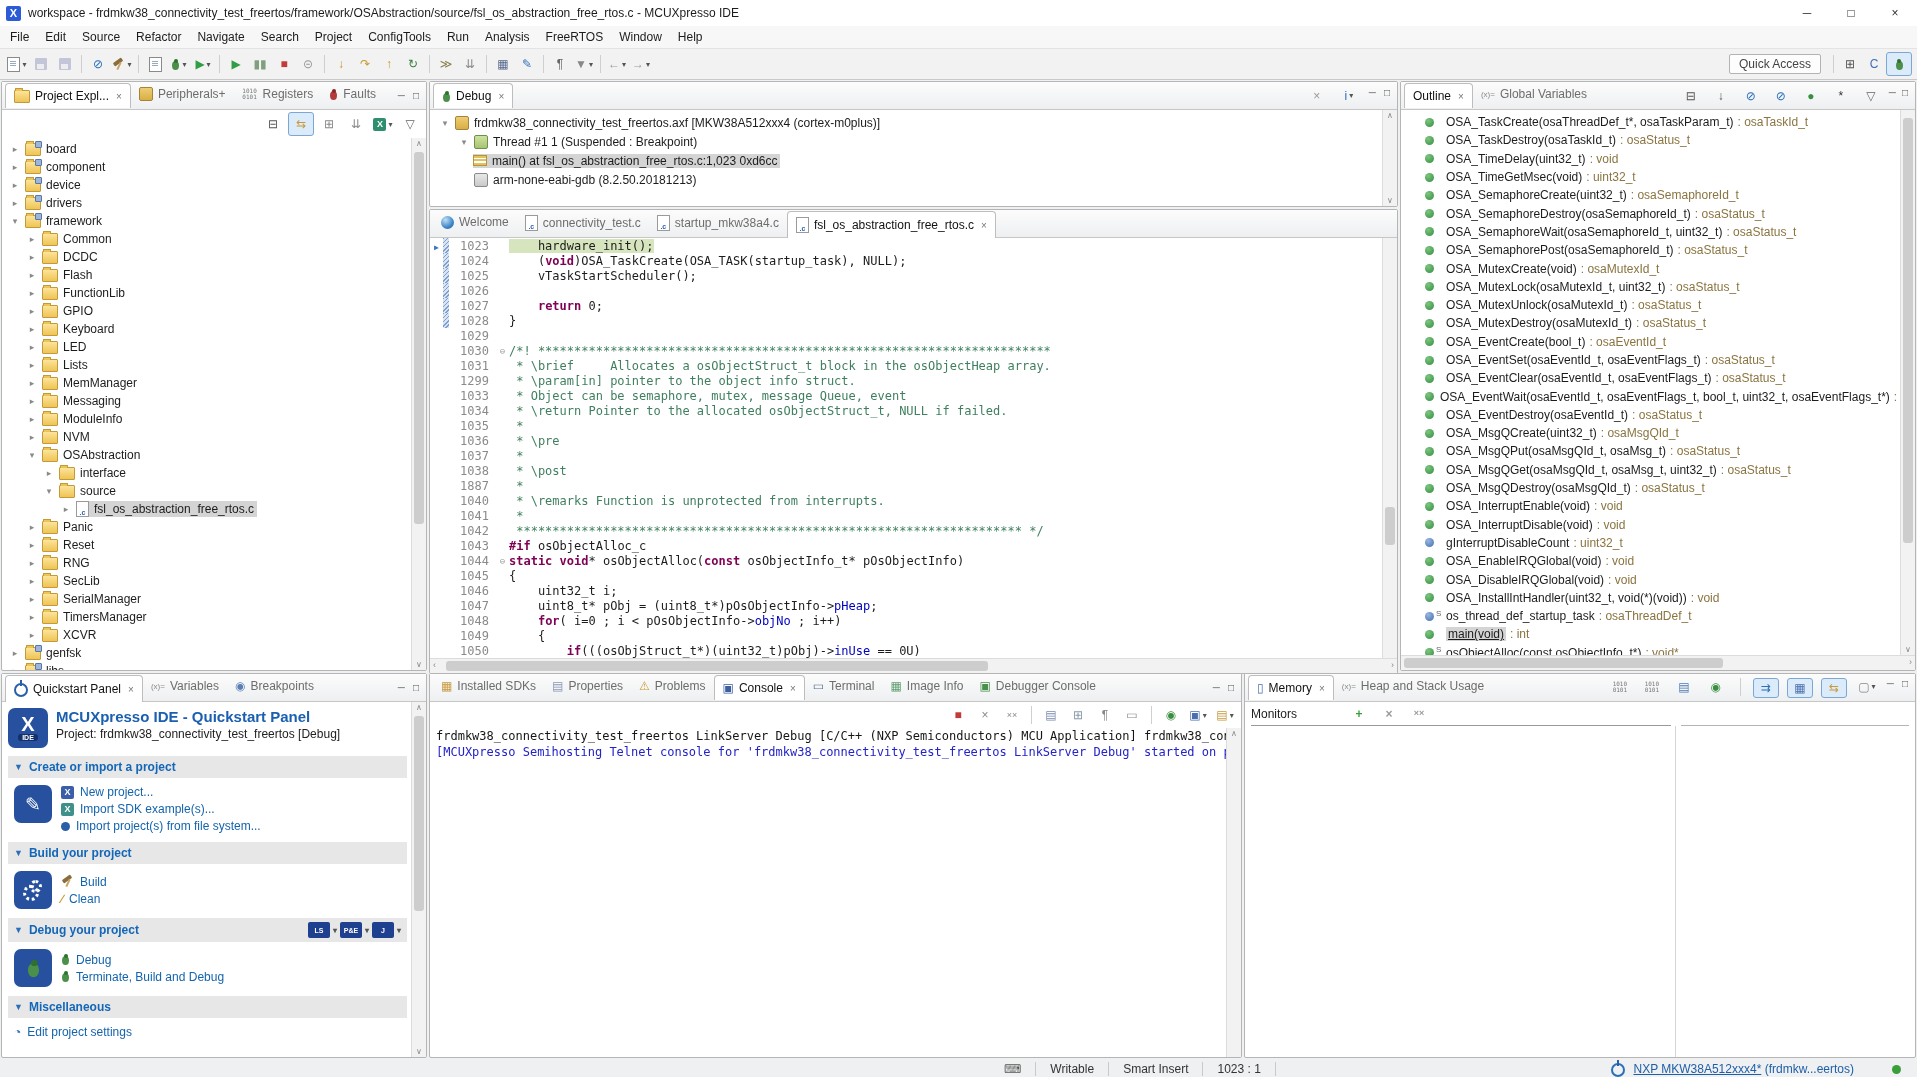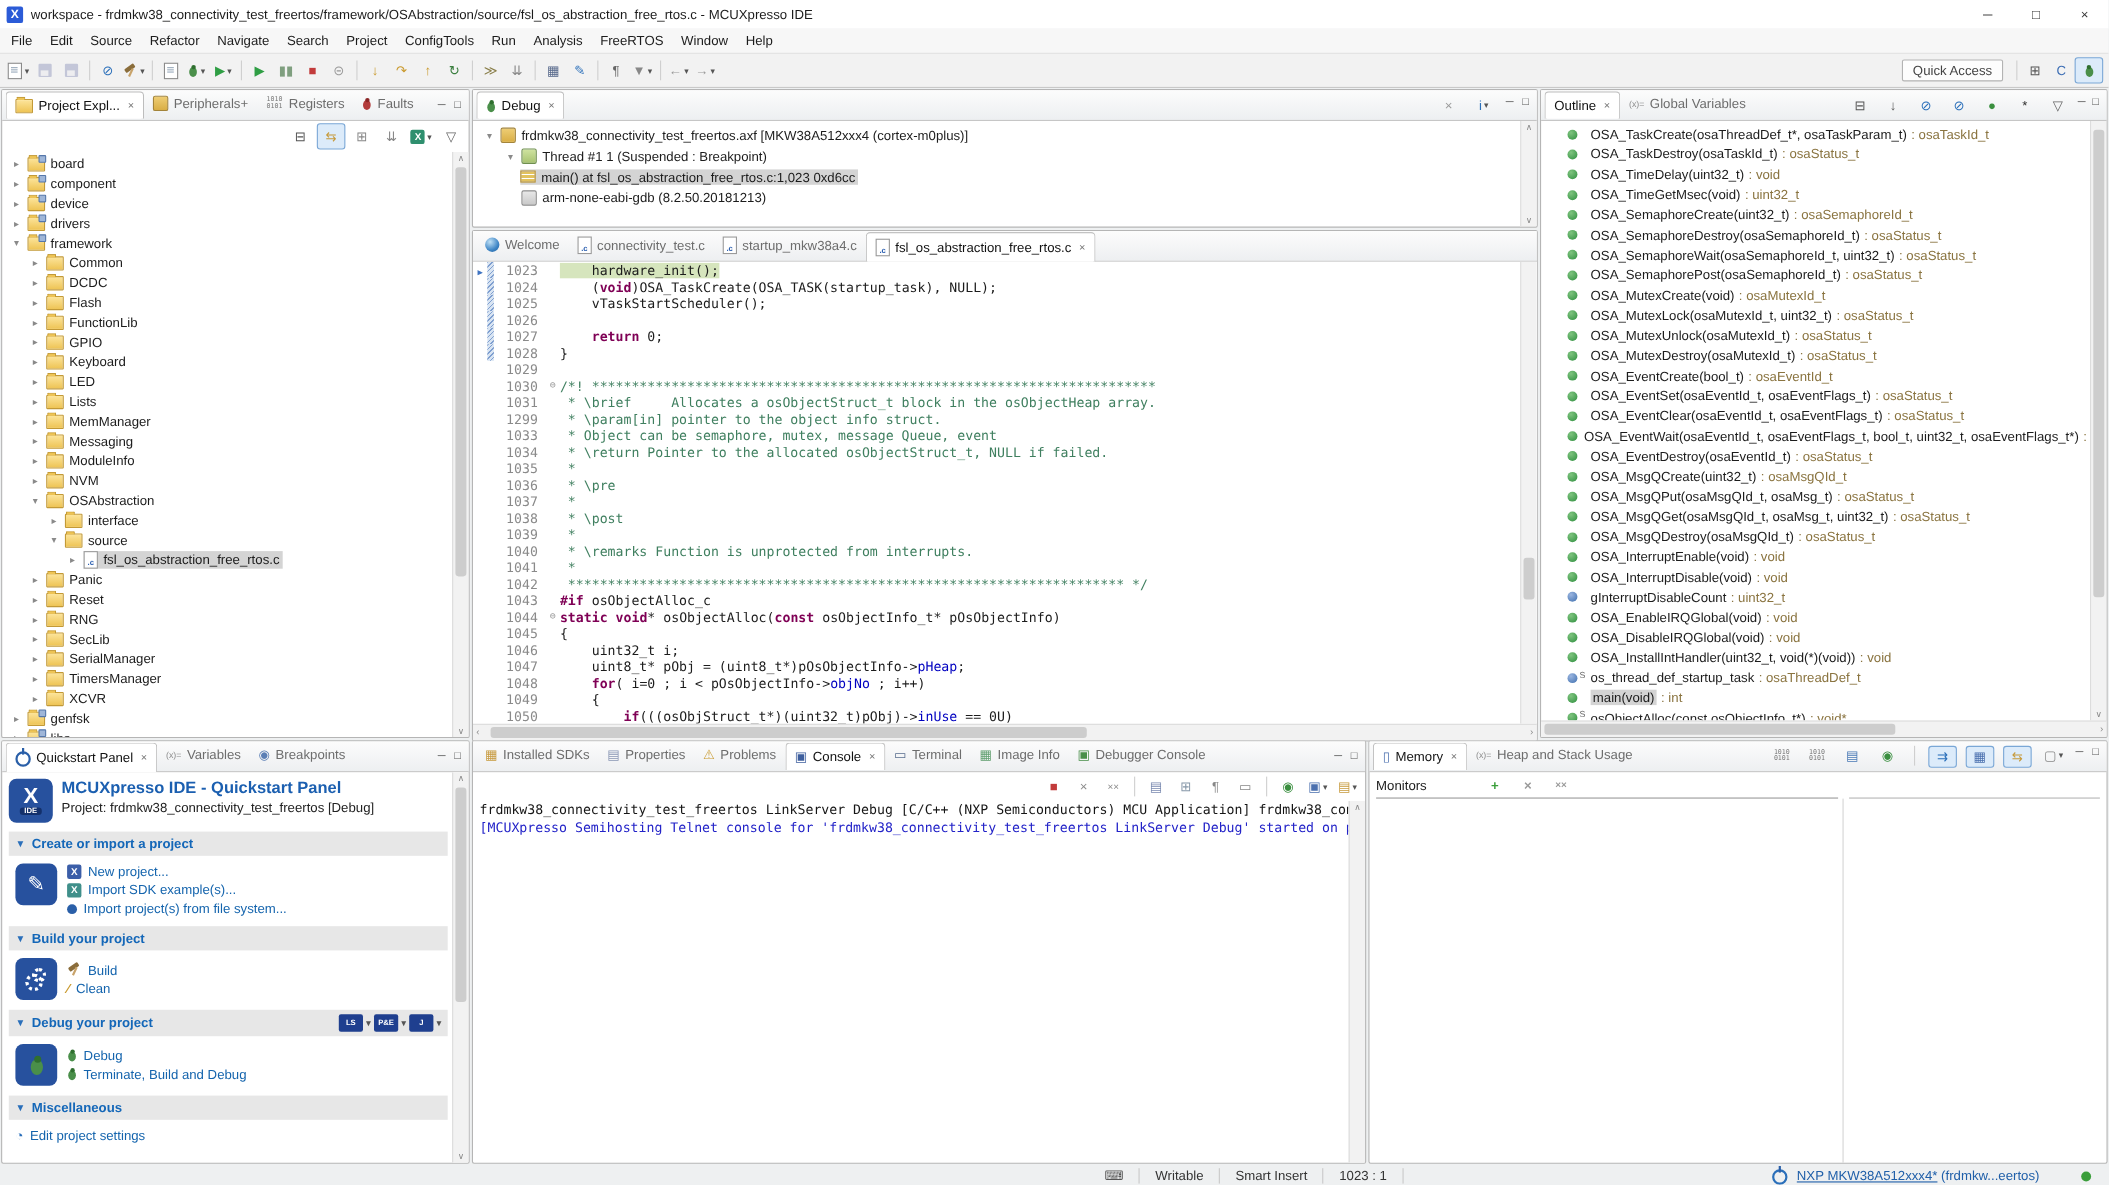--- a/index.html
+++ b/index.html
@@ -105,21 +105,21 @@
   .tk-m{color:#0000c0;}
   .tk-d{color:#7f0055;font-weight:bold;}
   
   .outline-list{flex:1;overflow:hidden;padding-top:3px;}
   .orow{height:18.3px;display:flex;align-items:center;gap:4px;padding-left:24px;white-space:nowrap;}
   .odot{width:9px;height:9px;border-radius:50%;flex:none;}
   .odot.pub{background:radial-gradient(circle at 35% 30%,#7fc47f,#2f8f3f);}
   .odot.fld{background:radial-gradient(circle at 35% 30%,#9ab5e0,#3f6fae);}
   .osup{font-size:8px;color:#666;margin:-6px 0 0 -2px;width:6px;}
   .oret{color:#8a7440;}
-  .osel{background:#d4d4d4;padding:0 2px;}
+  .osel{background:#d4d4d4;padding:0 2px;text-decoration:underline;}
   
   .qs-body{flex:1;display:flex;overflow:hidden;}
   .qs-scroll{flex:1;overflow:hidden;padding:6px 4px 0 6px;}
   .qs-header{display:flex;gap:8px;margin-bottom:8px;}
   .qs-logo{width:40px;height:40px;background:#27519e;border-radius:7px;color:#fff;display:flex;flex-direction:column;
            align-items:center;justify-content:center;font-weight:bold;flex:none;}
   .qs-logo .x{font-size:20px;line-height:18px;}
   .qs-logo .ide{font-size:7px;background:#13306b;padding:0 4px;border-radius:3px;margin-top:1px;}
   .qs-title{font-size:15px;font-weight:bold;color:#1b5fb0;}
   .qs-proj{margin-top:2px;color:#222;}
@@ -841,21 +841,21 @@
             <div class="cl">
               <span class="ric"></span>
               <span class="dif"></span>
               <span class="ln">1038</span>
               <span class="fold"></span>
               <span class="txt"><span class="tk-c"> * \post</span></span>
             </div>
             <div class="cl">
               <span class="ric"></span>
               <span class="dif"></span>
-              <span class="ln">1039</span>
+              <span class="ln">1887</span>
               <span class="fold"></span>
               <span class="txt"><span class="tk-c"> *</span></span>
             </div>
             <div class="cl">
               <span class="ric"></span>
               <span class="dif"></span>
               <span class="ln">1040</span>
               <span class="fold"></span>
               <span class="txt"><span class="tk-c"> * \remarks Function is unprotected from interrupts.</span></span>
             </div>

